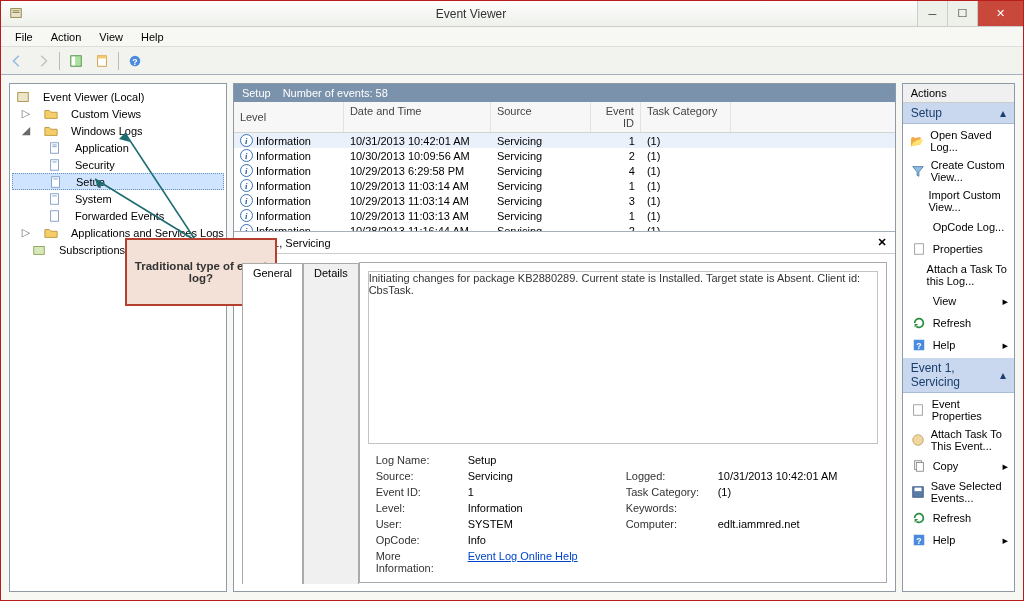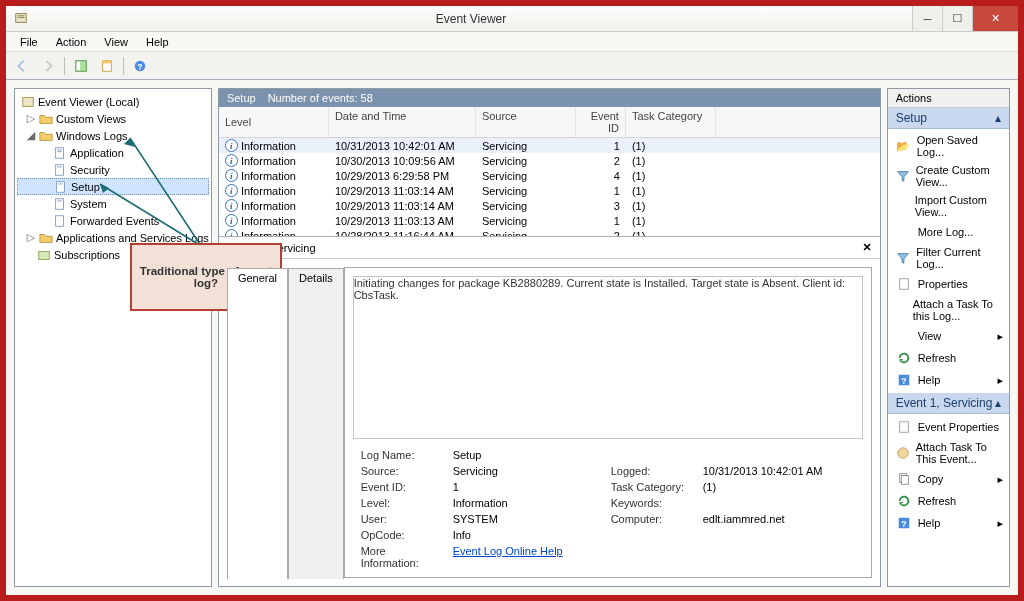--- a/index.html
+++ b/index.html
@@ -1,17 +1,17 @@
 <!DOCTYPE html>
 <html><head>
 <meta charset="utf-8">
 <style>
 * { box-sizing: border-box; margin: 0; padding: 0; }
 body { font-family: "Segoe UI", Tahoma, sans-serif; font-size: 11px; background: #999c93; overflow: hidden; }
-.window { width: 1024px; height: 601px; background: #ffffff; display: flex; flex-direction: column; border: 6px solid #b91c1c; }
+.window { width: 1024px; height: 601px; background: #ffffff; display: flex; flex-direction: column; border: 1px solid #b91c1c; }
 .titlebar { height: 26px; background: linear-gradient(#fefefe, #eef1ea); display: flex; align-items: center; position: relative; border-bottom: 1px solid #ccc; }
 .titlebar-title { flex: 1; text-align: center; font-size: 12px; color: #333; }
 .titlebar-icon { width: 16px; height: 16px; margin-left: 8px; }
 .win-controls { display: flex; height: 100%; }
 .win-btn { width: 30px; display: flex; align-items: center; justify-content: center; border-left: 1px solid #ccc; background: #eef1ea; }
 .win-btn.close { background: #c8493b; color: #fff; width: 46px; }
 .win-btn.min, .win-btn.max { color: #333; }
 
 .menubar { height: 20px; display: flex; align-items: center; padding: 0 6px; gap: 2px; border-bottom: 1px solid #ddd; background: #f7f7f4; }
 .menubar span { padding: 2px 8px; cursor: default; }
@@ -21,21 +21,21 @@
 .tool-btn.disabled { opacity: 0.4; }
 .tool-sep { width: 1px; height: 18px; background: #bbb; margin: 0 2px; }
 
 .content { flex: 1; display: flex; padding: 8px; gap: 6px; background: #f7f7f4; overflow: hidden; }
 .pane { background: #fff; border: 1px solid #8e9aa5; display: flex; flex-direction: column; }
 .left-pane { width: 276px; position: relative; }
 .center-pane { flex: 1; }
 .right-pane { width: 225px; }
 
 .tree { padding: 4px 2px; font-size: 11px; }
-.tree-node { display: flex; align-items: center; height: 17px; padding-left: 4px; white-space: nowrap; }
+.tree-node { display: flex; align-items: center; height: 17px; padding-left: 4px; white-space: nowrap; gap: 10px; }
 .tree-node.sel { background: #cfe5ff; border: 1px dotted #6a8fbf; height: 17px; }
 .tree-indent { display: inline-block; width: 16px; text-align: center; color: #6a6a6a; }
 .tree-icon { width: 14px; height: 14px; margin-right: 3px; display: inline-flex; align-items: center; }
 
 .center-header { background: #7a92ab; color: #fff; padding: 3px 8px; font-size: 11px; display: flex; gap: 12px; }
 .grid { flex: 0 0 130px; overflow: hidden; border-bottom: 1px solid #a6b0bb; position: relative; }
 .grid-header { display: flex; background: #f7f7f7; border-bottom: 1px solid #d4d4d4; }
 .grid-header .gh { padding: 3px 6px; border-right: 1px solid #e2e2e2; font-size: 11px; color: #444; }
 .grid-body { overflow-y: scroll; height: 110px; }
 .grid-row { display: flex; padding: 1px 0; align-items: center; }
@@ -366,29 +366,21 @@
               </svg>
             </span>
             <span>Create Custom View...</span>
           </div>
         <div class="action-item">
             <span class="action-icon"></span>
             <span>Import Custom View...</span>
           </div>
         <div class="action-item">
             <span class="action-icon"></span>
-            <span>More Log...</span>
-          </div>
-        <div class="action-item">
-            <span class="action-icon">
-              <svg class="ico" viewBox="0 0 16 16">
-                <path d="M2 3h12l-5 6v5l-2-1v-4z" fill="#8fbfe6" stroke="#4a7aa6"></path>
-              </svg>
-            </span>
-            <span>Filter Current Log...</span>
+            <span>OpCode Log...</span>
           </div>
         <div class="action-item">
             <span class="action-icon">
               <svg class="ico" viewBox="0 0 16 16">
                 <rect x="3" y="2" width="10" height="12" fill="#fff" stroke="#999"></rect>
               </svg>
             </span>
             <span>Properties</span>
           </div>
         <div class="action-item">
@@ -447,20 +439,29 @@
                 <rect x="3" y="2" width="8" height="10" fill="#fff" stroke="#888"></rect>
                 <rect x="5" y="4" width="8" height="10" fill="#fff" stroke="#888"></rect>
               </svg>
             </span>
             <span>Copy</span>
             <span class="action-arrow">▸</span>
           </div>
         <div class="action-item">
             <span class="action-icon">
               <svg class="ico" viewBox="0 0 16 16">
+                <rect x="2" y="2" width="12" height="12" fill="#5a7ba5" stroke="#3a5a85"></rect>
+                <rect x="4" y="3" width="8" height="4" fill="#fff"></rect>
+              </svg>
+            </span>
+            <span>Save Selected Events...</span>
+          </div>
+        <div class="action-item">
+            <span class="action-icon">
+              <svg class="ico" viewBox="0 0 16 16">
                 <path d="M3 8a5 5 0 1 1 2 4" fill="none" stroke="#2a9040" stroke-width="2"></path>
                 <path d="M3 13v-4h4z" fill="#2a9040"></path>
               </svg>
             </span>
             <span>Refresh</span>
           </div>
         <div class="action-item">
             <span class="action-icon">
               <svg class="ico" viewBox="0 0 16 16">
                 <rect x="2" y="2" width="12" height="12" fill="#4a8be0"></rect>

